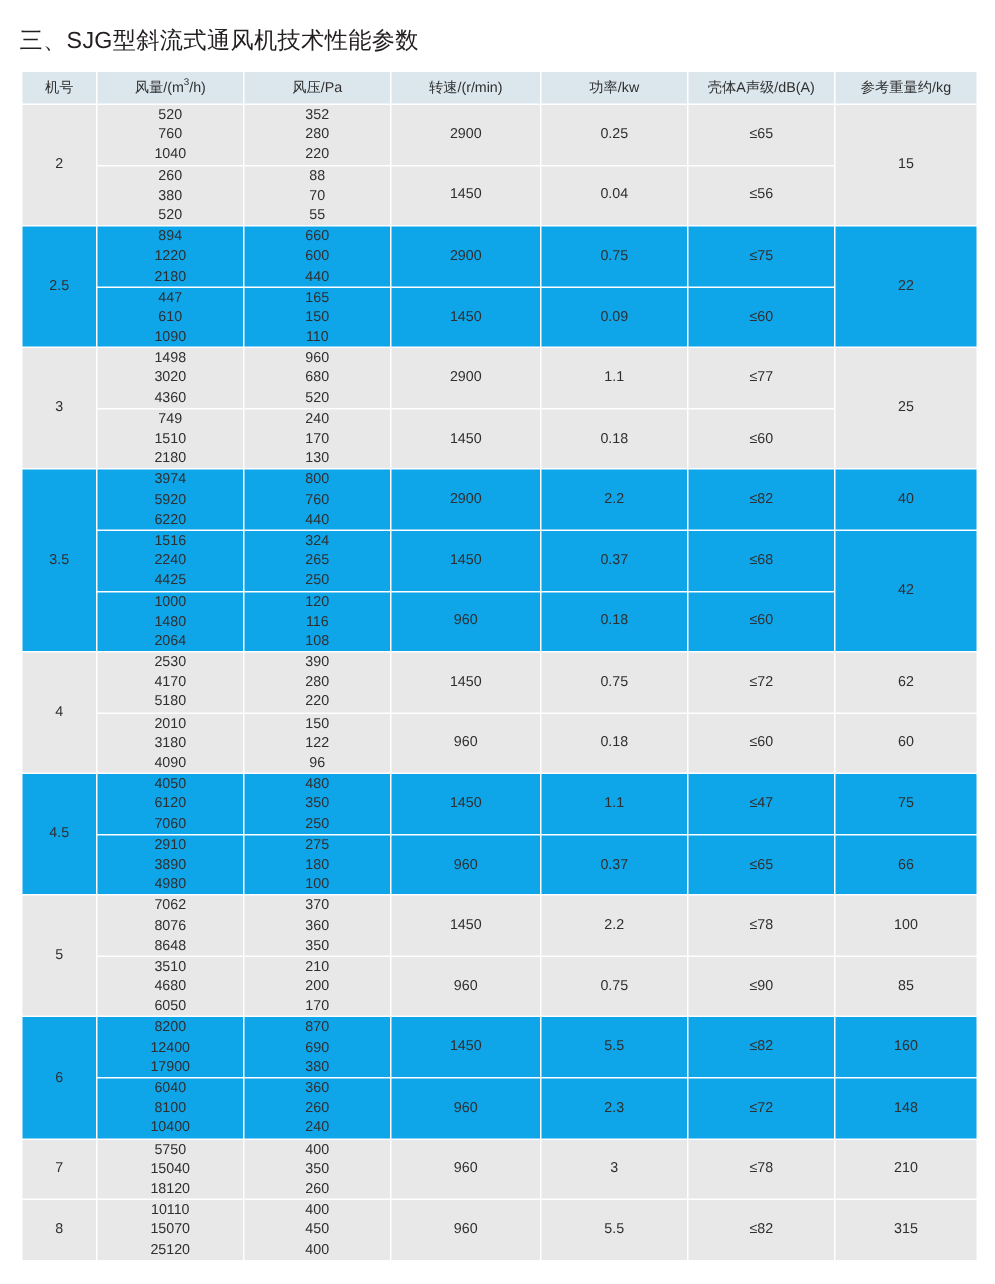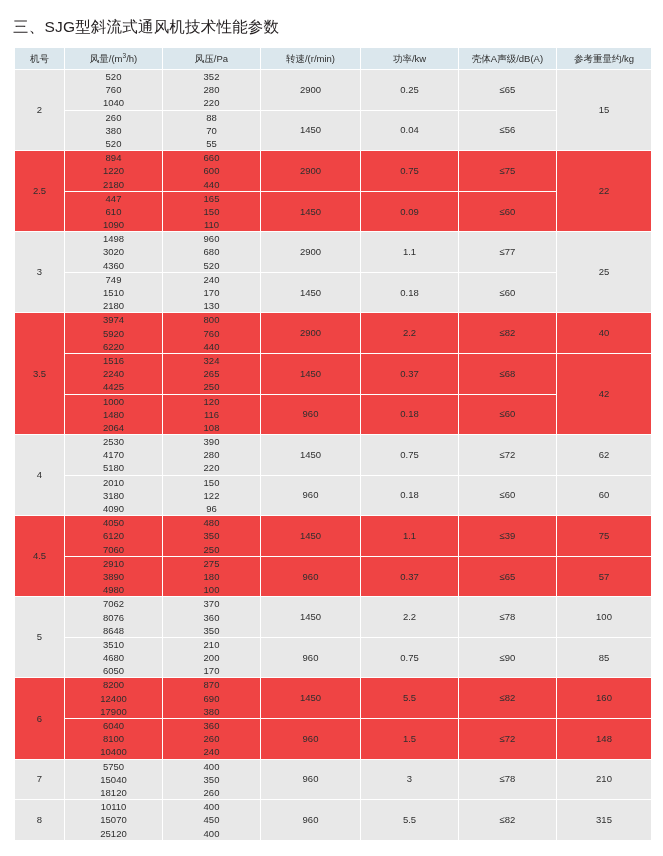--- a/index.html
+++ b/index.html
@@ -60,21 +60,21 @@
     font-size: 9.5px;
     color: #231f20;
   }
   thead th sup {
     font-size: 6.5px;
     vertical-align: super;
     line-height: 0;
   }
   
   td.g-gray { background: #e8e8e8; }
-  td.g-blue { background: #ef4444; }
+  td.g-blue { background: #0ea5e9; }
 
   td.stack {
     padding: 3px 0 3px 0;
   }
   td.stack .v {
     display: block;
     height: 13.2px;
     line-height: 13.2px;
     font-size: 9.5px;
   }
@@ -306,38 +306,38 @@
               <span class="v">6120</span>
               <span class="v">7060</span>
             </td>
             <td class="g-blue stack">
               <span class="v">480</span>
               <span class="v">350</span>
               <span class="v">250</span>
             </td>
             <td class="g-blue single">1450</td>
             <td class="g-blue single">1.1</td>
-            <td class="g-blue single">≤39</td>
+            <td class="g-blue single">≤47</td>
             <td class="g-blue single">75</td>
           </tr>
           <tr>
             <td class="g-blue stack">
               <span class="v">2910</span>
               <span class="v">3890</span>
               <span class="v">4980</span>
             </td>
             <td class="g-blue stack">
               <span class="v">275</span>
               <span class="v">180</span>
               <span class="v">100</span>
             </td>
             <td class="g-blue single">960</td>
             <td class="g-blue single">0.37</td>
             <td class="g-blue single">≤65</td>
-            <td class="g-blue single">57</td>
+            <td class="g-blue single">66</td>
           </tr>
           <tr>
             <td class="g-gray modelno" rowspan="2">5</td>
             <td class="g-gray stack">
               <span class="v">7062</span>
               <span class="v">8076</span>
               <span class="v">8648</span>
             </td>
             <td class="g-gray stack">
               <span class="v">370</span>
@@ -387,21 +387,21 @@
               <span class="v">6040</span>
               <span class="v">8100</span>
               <span class="v">10400</span>
             </td>
             <td class="g-blue stack">
               <span class="v">360</span>
               <span class="v">260</span>
               <span class="v">240</span>
             </td>
             <td class="g-blue single">960</td>
-            <td class="g-blue single">1.5</td>
+            <td class="g-blue single">2.3</td>
             <td class="g-blue single">≤72</td>
             <td class="g-blue single">148</td>
           </tr>
           <tr>
             <td class="g-gray modelno">7</td>
             <td class="g-gray stack">
               <span class="v">5750</span>
               <span class="v">15040</span>
               <span class="v">18120</span>
             </td>

